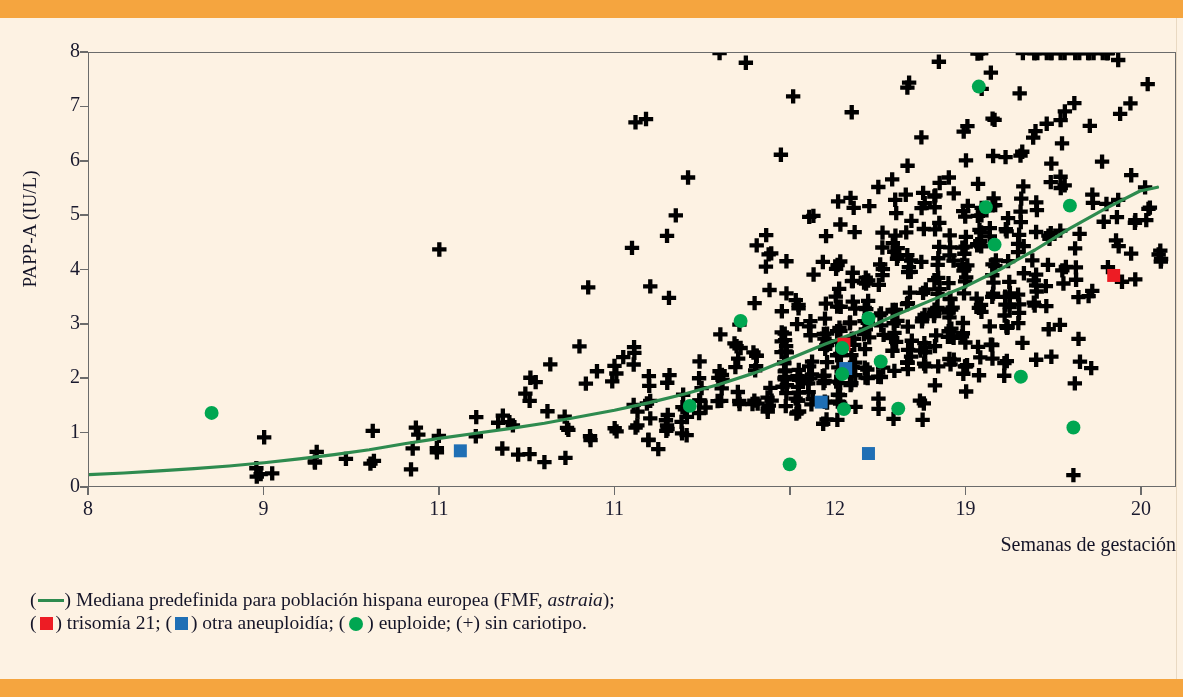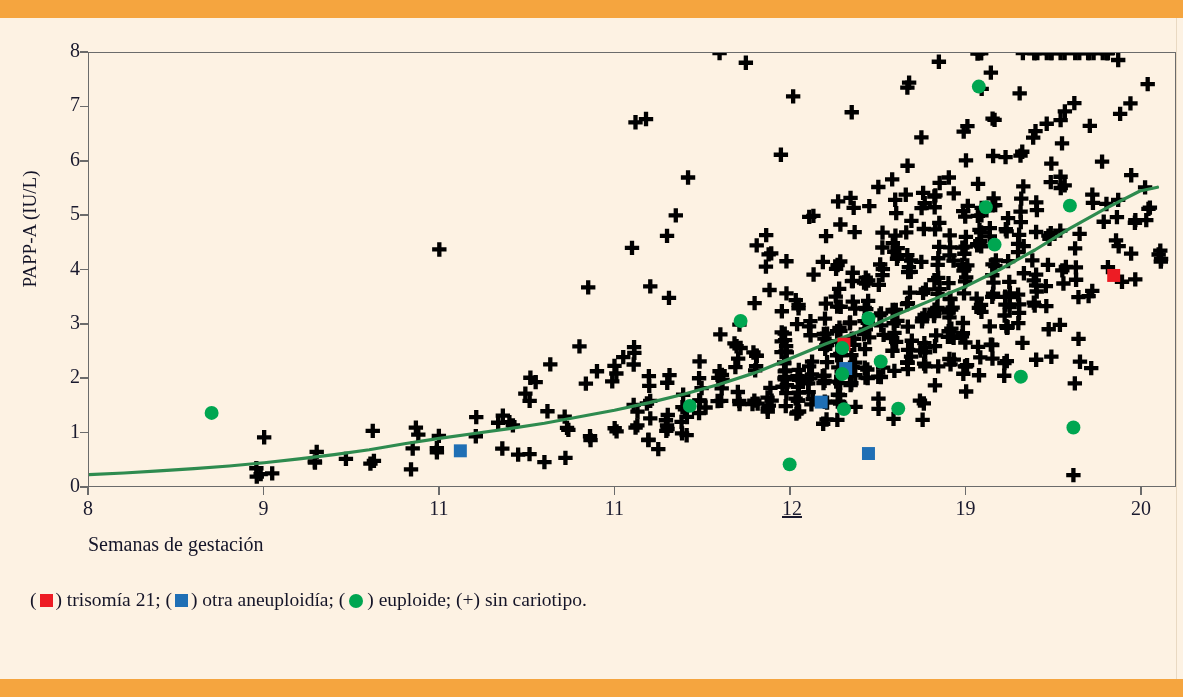--- a/index.html
+++ b/index.html
@@ -90,21 +90,21 @@
     transform-origin: center center;
     font-size: 19px;
     color: #151528;
     white-space: nowrap;
   }
   #x-axis-title {
     position: absolute;
     left: 88px;
     top: 533px;
     width: 1088px;
-    text-align: left;
+    text-align: right;
     font-size: 20px;
     color: #151528;
   }
 
   
   #legend {
     position: absolute;
     left: 30px;
     top: 588px;
     font-size: 19.5px;
@@ -176,21 +176,21 @@
   <div id="x-axis-ticks">
       <div class="tick-mark xtick" style="left: 87.2px;"></div>
       <div class="xlabel-val" style="left: 66px;">8</div>
       <div class="tick-mark xtick" style="left: 262.684px;"></div>
       <div class="xlabel-val" style="left: 241.484px;">9</div>
       <div class="tick-mark xtick" style="left: 438.168px;"></div>
       <div class="xlabel-val" style="left: 416.968px;">11</div>
       <div class="tick-mark xtick" style="left: 613.652px;"></div>
       <div class="xlabel-val" style="left: 592.452px;">11</div>
       <div class="tick-mark xtick" style="left: 789.135px;"></div>
-      <div class="xlabel-val" style="left: 770px; text-decoration: underline;">12</div>
+      <div class="xlabel-val" style="left: 813px;">12</div>
       <div class="tick-mark xtick" style="left: 964.619px;"></div>
       <div class="xlabel-val" style="left: 943.419px;">19</div>
       <div class="tick-mark xtick" style="left: 1140.1px;"></div>
       <div class="xlabel-val" style="left: 1118.9px;">20</div>
     </div>
 
   <div id="plot-area">
     <svg id="points-layer" viewBox="0 0 1088 435" preserveAspectRatio="none">
         <path d="M165.92045602664342,418.34382356930905 H170.24045602664341 V423.383823569309 H175.2804560266434 V427.70382356930907 H170.24045602664341 V432.74382356930903 H165.92045602664342 V427.70382356930907 H160.88045602664343 V423.383823569309 H165.92045602664342 Z" fill="#000000"></path>
         <path d="M165.5144700631425,409.9704055665048 H169.8344700631425 V415.01040556650474 H174.8744700631425 V419.3304055665048 H169.8344700631425 V424.37040556650476 H165.5144700631425 V419.3304055665048 H160.47447006314252 V415.01040556650474 H165.5144700631425 Z" fill="#000000"></path>
@@ -812,16 +812,17 @@
         <circle cx="891.4580645161292" cy="33.712500000000034" r="7" fill="#00a651"></circle>
         <circle cx="898.4774193548387" cy="154.96875" r="7" fill="#00a651"></circle>
         <circle cx="907.2516129032259" cy="192.4875" r="7" fill="#00a651"></circle>
         <circle cx="933.5741935483873" cy="325.1625" r="7" fill="#00a651"></circle>
         <circle cx="982.7096774193549" cy="153.33750000000003" r="7" fill="#00a651"></circle>
         <circle cx="986.2193548387096" cy="376.275" r="7" fill="#00a651"></circle>
       </svg>
   </div>
 
   <div id="legend">
+    <span class="legend-row"><span>(</span><span class="sw-line"></span><span>)</span><span> Mediana predefinida para población hispana europea (FMF, </span><span class="ital">astraia</span><span>);</span></span>
     <span class="legend-row"><span>(</span><span class="sw-sq sw-red"></span><span>) trisomía 21; (</span><span class="sw-sq sw-blue"></span><span>) otra aneuploidía; (</span><span class="sw-circ"></span><span>) euploide; (+) sin cariotipo.</span></span>
   </div>
 
 </div>
 
 </body></html>

